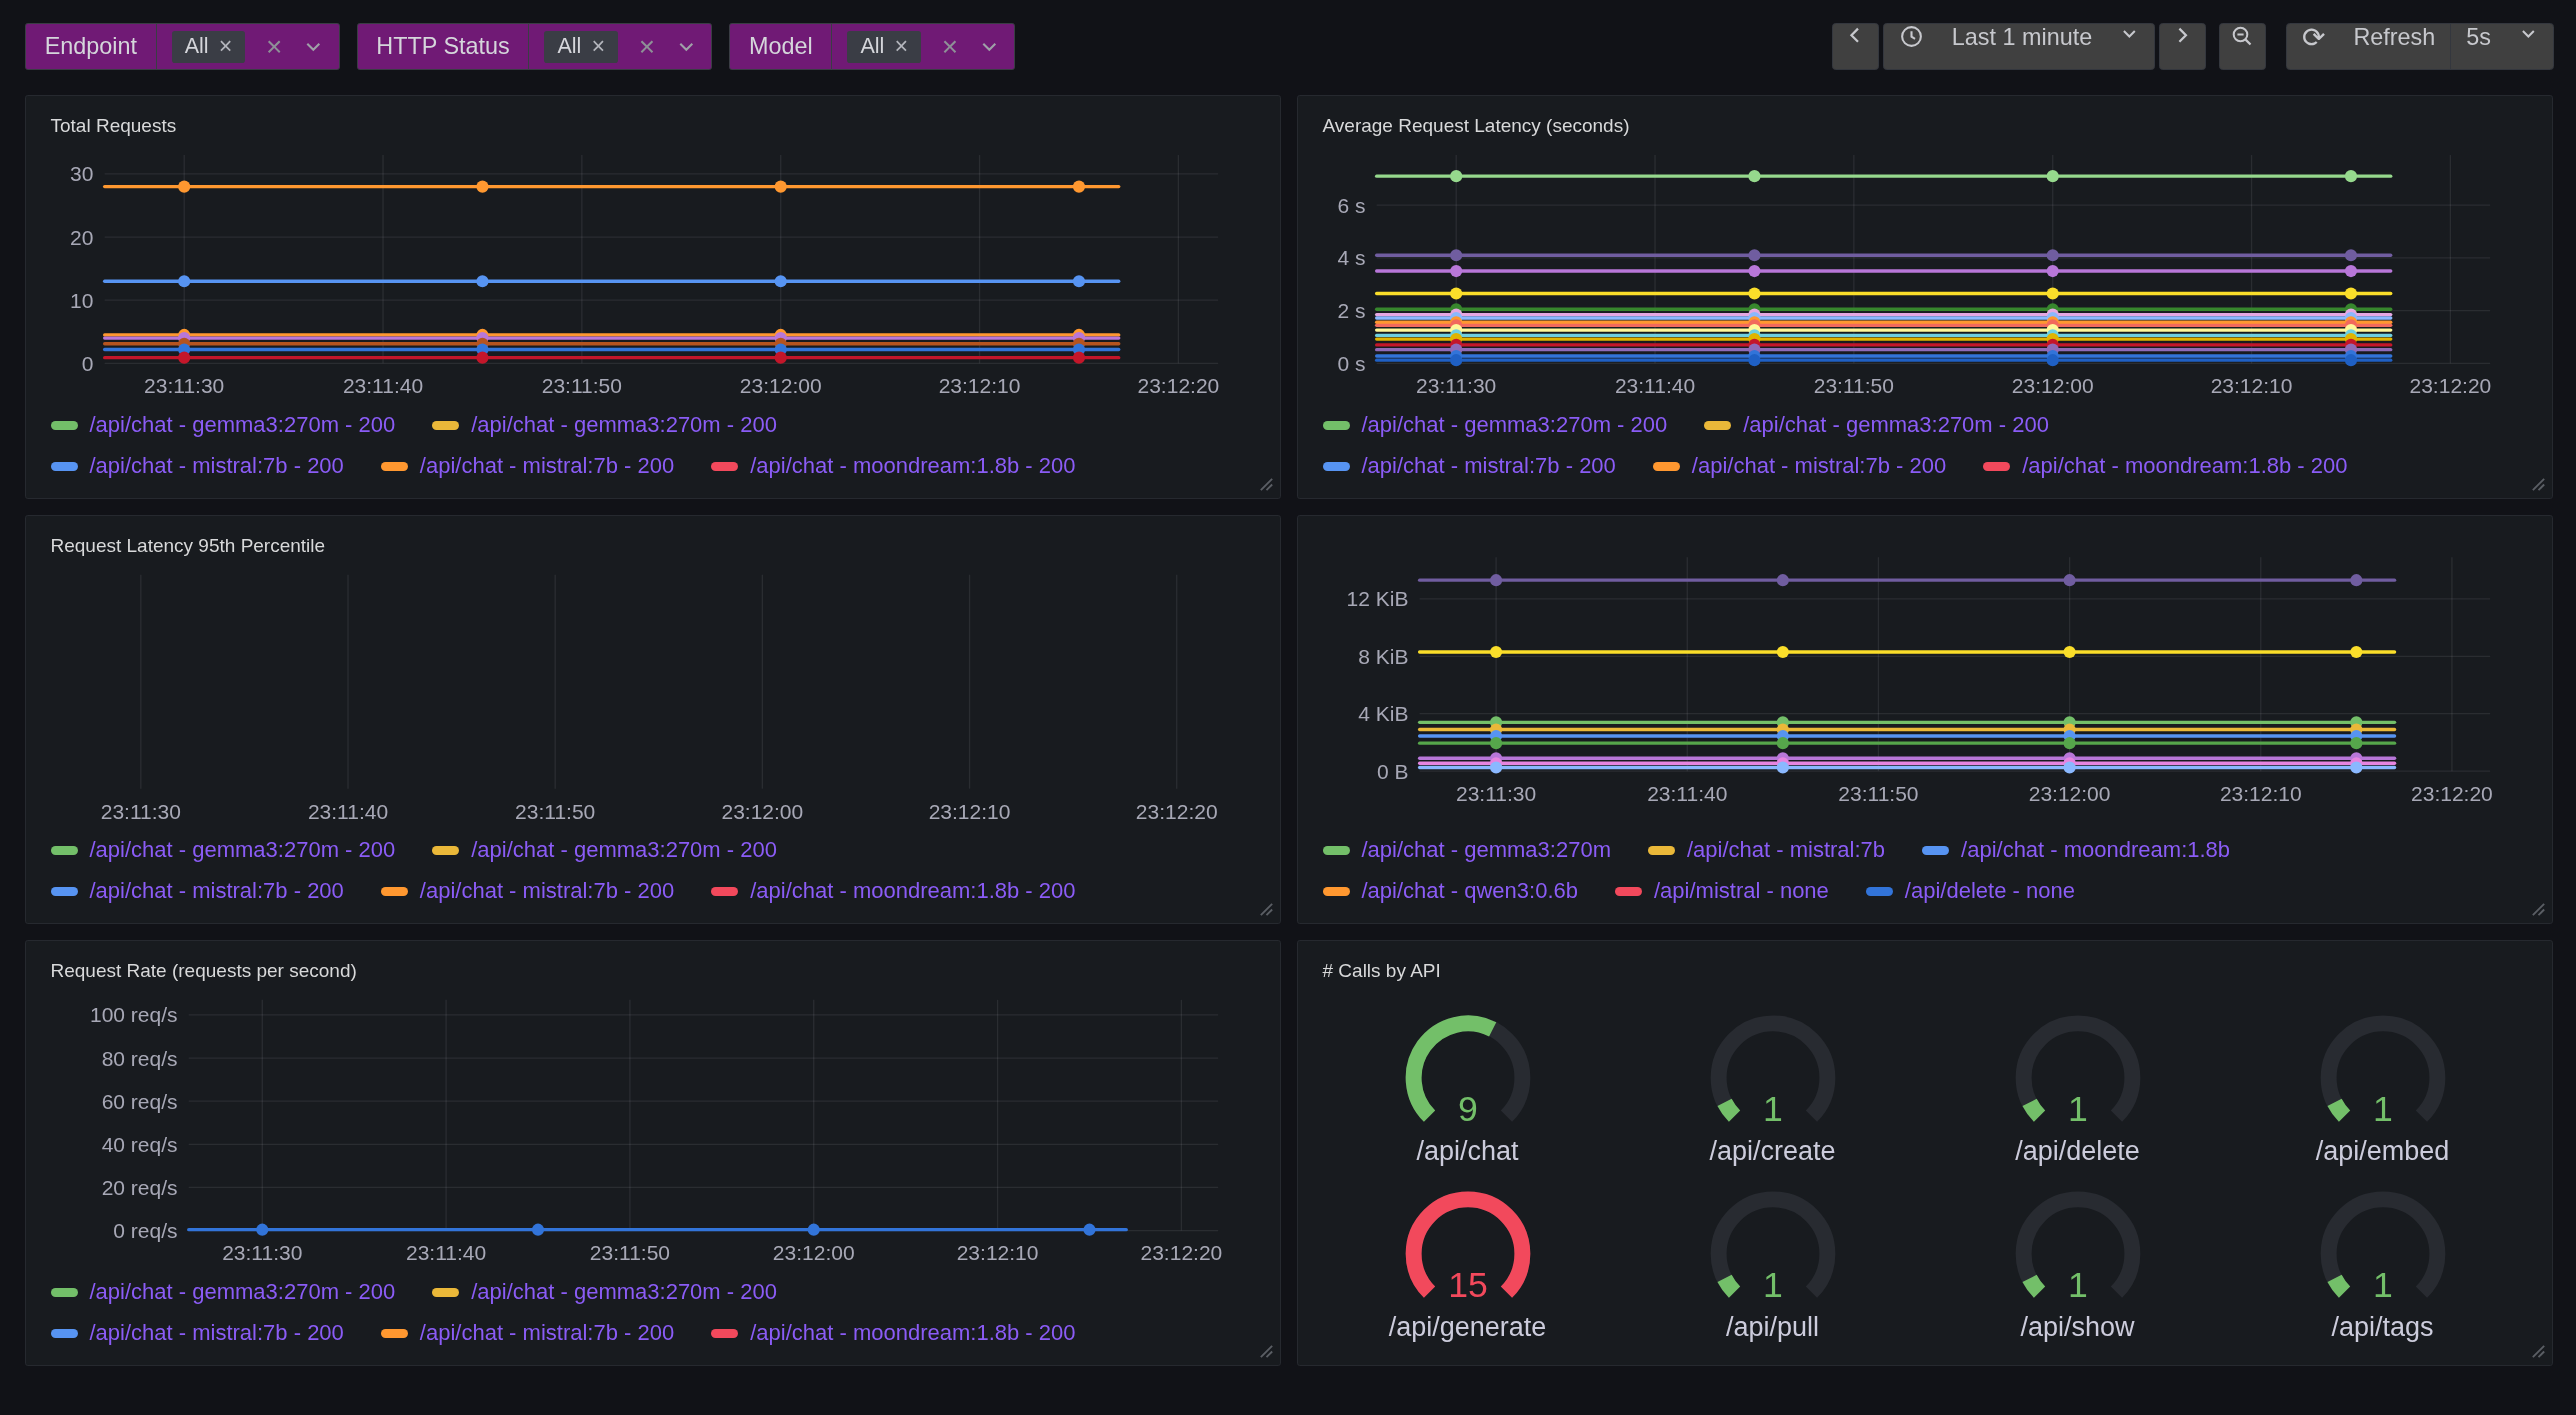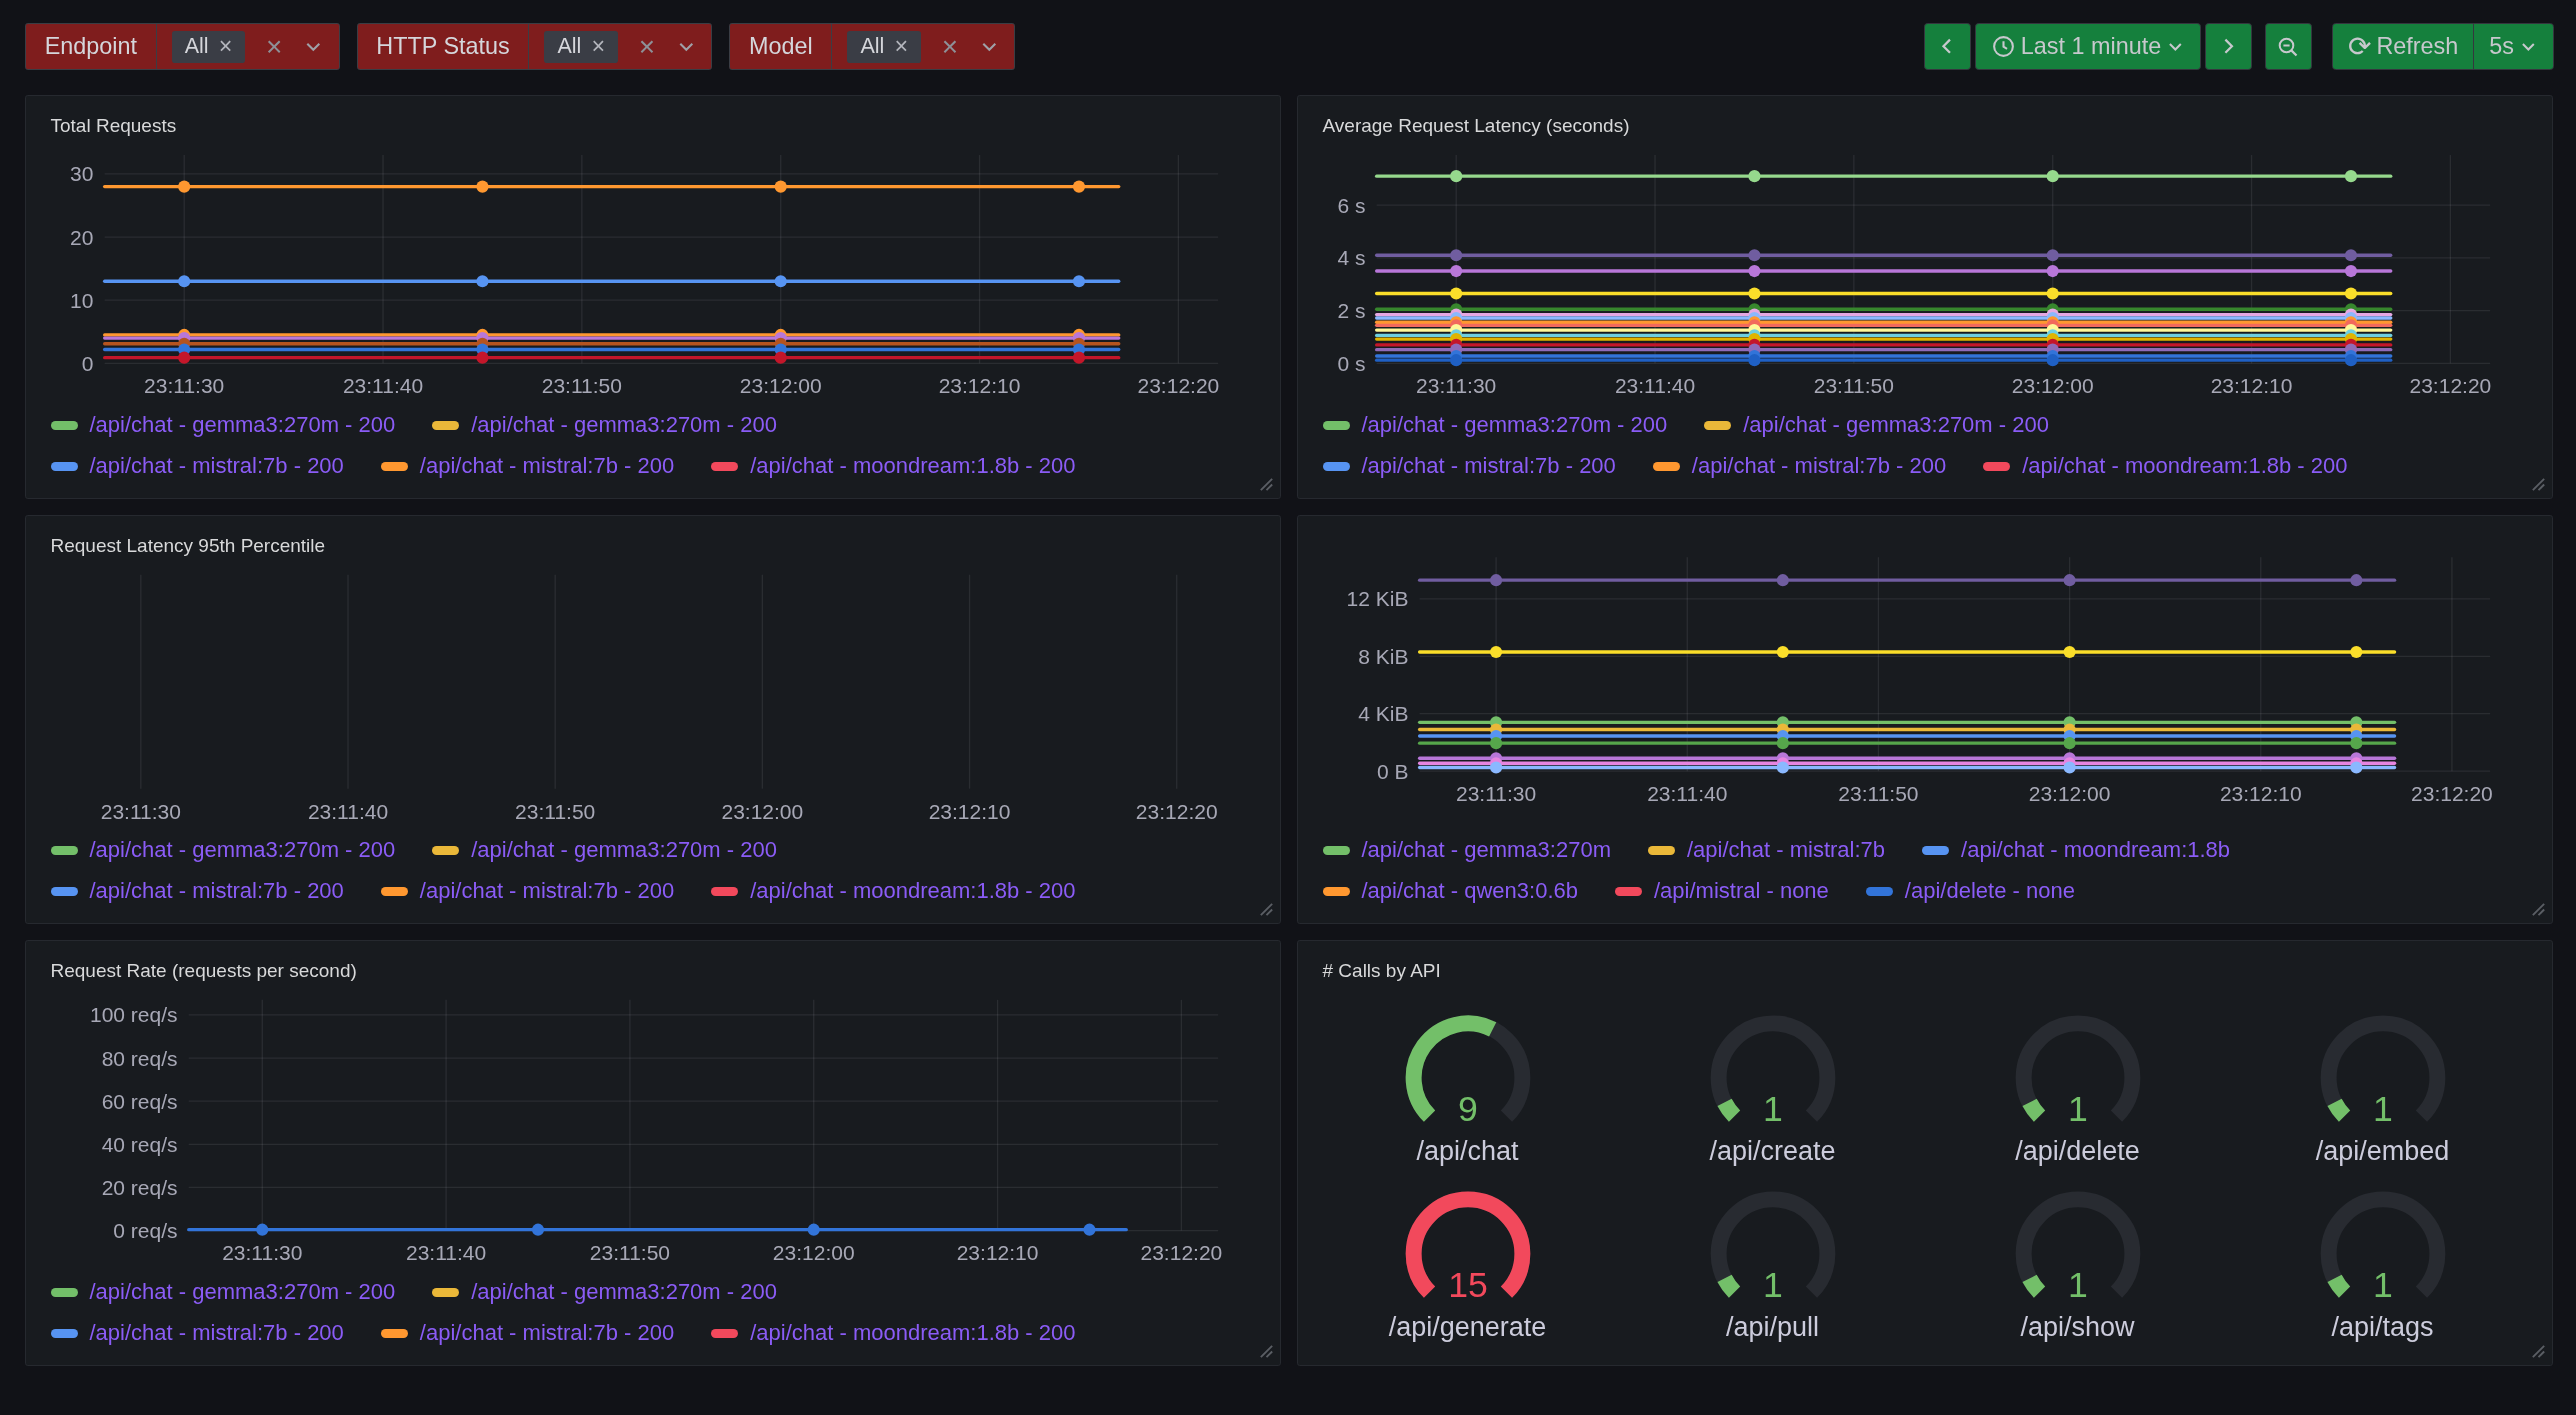--- a/index.html
+++ b/index.html
@@ -7,32 +7,32 @@
   body {
     width:2576px; height:1415px; overflow:hidden;
     background:#111217; color:#ccccdc;
     font-family:"Liberation Sans","DejaVu Sans",sans-serif;
   }
   
   .topbar { display:flex; justify-content:space-between; align-items:center;
             padding:22.4px 22.4px 0 25px; height:71px; }
   .filters { display:flex; gap:17px; }
   .filter-group { display:flex; align-items:stretch; height:47px;
-                  border:0.9px solid #3a3d44; border-radius:2.8px; background:#7f1d1d; }
+                  border:0.9px solid #3a3d44; border-radius:2.8px; background:#701a75; }
   .filter-label { display:flex; align-items:center; padding:0 18.7px; font-size:23.4px;
                   color:#d5d6db; border-right:0.9px solid #3a3d44; }
   .filter-value { display:flex; align-items:center; gap:17px; padding:0 15px; }
   .filter-pill { display:flex; align-items:center; gap:10px; background:#3a3d45;
                  border-radius:2.8px; padding:3.7px 13px; font-size:21.5px; color:#d5d6db; cursor:pointer; }
   .pill-x { color:#b3b5bc; font-size:23.4px; line-height:1; cursor:pointer; }
   .filter-clear { color:#8e9097; font-size:28px; line-height:1; cursor:pointer; padding:0 3.7px; }
   .icon-svg { display:block; }
   .time-controls { display:flex; align-items:center; gap:3.7px; }
-  .btn { display:flex; align-items:center; gap:5px; height:47px; padding:0 15px;
-         background:#15803d; border:0.9px solid #34373e; border-radius:3.7px;
+  .btn { display:flex; gap:28px; height:47px; padding:0 15px;
+         background:#404040; border:0.9px solid #34373e; border-radius:3.7px;
          color:#c7c8cd; font-size:23.4px; font-family:inherit; cursor:pointer; }
   .btn.sq { width:47px; justify-content:center; padding:0; }
   .gap8 { width:5.6px; } .gap16 { width:13px; }
   .refresh-group { display:flex; align-items:stretch; height:47px;
                    border:0.9px solid #34373e; border-radius:3.7px; background:#22252b; overflow:hidden; }
   .refresh-group .btn { border:none; border-radius:0; height:100%; }
   .refresh-group .divider { width:0.9px; background:#34373e; }
   .refresh-glyph { font-size:28px; line-height:1; color:#c7c8cd;
                    font-family:"DejaVu Sans",sans-serif; }
   

